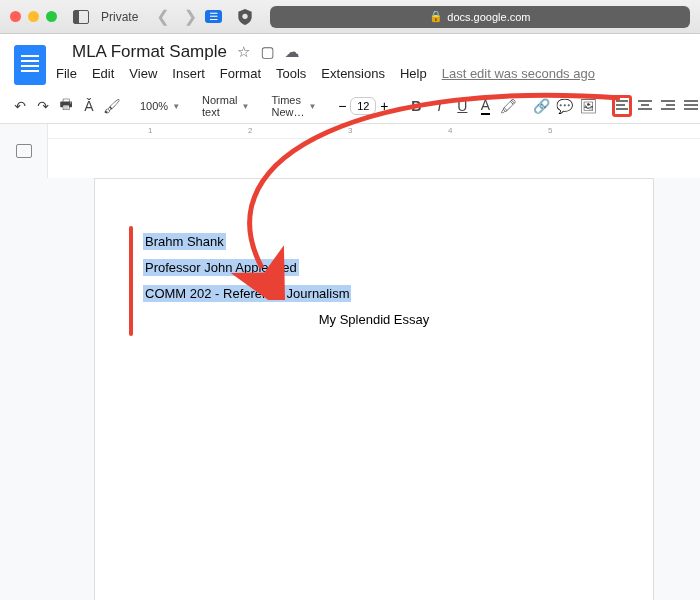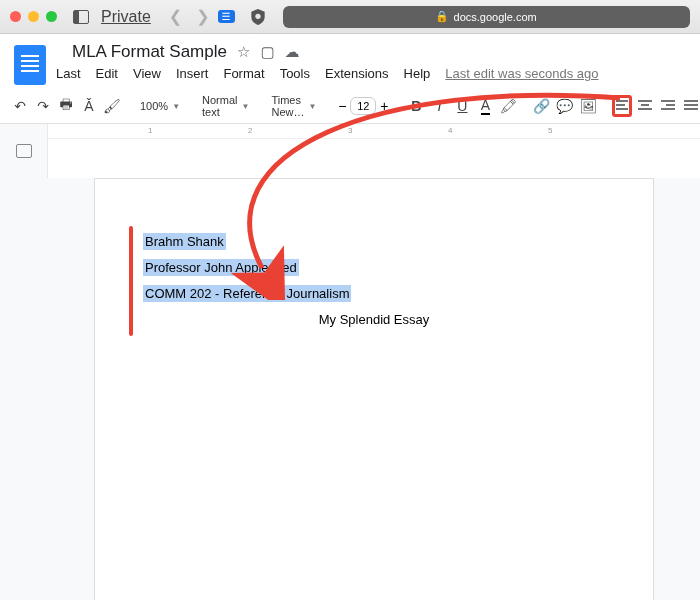--- a/index.html
+++ b/index.html
@@ -4,21 +4,21 @@
   <style>
     * { margin: 0; padding: 0; box-sizing: border-box; font-family: Arial, sans-serif; }
     body { width: 700px; height: 600px; background: #fff; overflow: hidden; position: relative; }
     
     
     .browser-bar { height: 34px; background: linear-gradient(#f0f0f0,#e4e4e4); display: flex; align-items: center; padding: 0 10px; gap: 8px; border-bottom: 1px solid #ccc; }
     .traffic-lights { display: flex; gap: 7px; }
     .dot { width: 11px; height: 11px; border-radius: 50%; }
     .dot.red { background: #ff5f57; } .dot.yellow { background: #ffbd2e; } .dot.green { background: #28c940; }
     .btn-sidebar { width: 16px; height: 14px; border: 1.5px solid #555; border-radius: 2px; background: linear-gradient(90deg,#555 0,#555 35%,transparent 35%); margin-left: 8px; }
-    .private-label { font-size: 16px; color: #444; margin-left: 4px; text-decoration: underline; }
+    .private-label { font-size: 12px; color: #444; margin-left: 4px; }
     .nav-arrows { display: flex; gap: 14px; margin-left: 10px; color: #b0b0b0; font-size: 16px; }
     .blue-badge { background: #1a73e8; color: #fff; font-size: 10px; padding: 1px 4px; border-radius: 3px; margin-left: auto; }
     .shield-ic { width: 14px; height: 16px; margin-left: 8px; }
     .url-bar { flex: 1; background: #606060; border-radius: 6px; height: 22px; display: flex; align-items: center; justify-content: center; color: #fff; font-size: 11px; margin-left: 10px; gap: 4px; }
     
     
     .docs-header { display: flex; padding: 8px 14px 0; gap: 10px; align-items: flex-start; }
     .docs-logo { width: 32px; height: 40px; background: #2684fc; border-radius: 3px; position: relative; margin-top: 3px; }
     .docs-logo::before { content: ""; position: absolute; top: 10px; left: 7px; right: 7px; height: 2px; background: #fff; box-shadow: 0 5px 0 #fff, 0 10px 0 #fff, 0 15px 0 #fff; }
     .title-wrap { flex: 1; }
@@ -86,21 +86,21 @@
 <div class="docs-header">
   <div class="docs-logo"></div>
   <div class="title-wrap">
     <div class="title-line">
       <span class="doc-title">MLA Format Sample</span>
       <span class="title-ic">☆</span>
       <span class="title-ic">▢</span>
       <span class="title-ic">☁</span>
     </div>
     <div class="menu-row">
-      <span>Last</span>
+      <span>File</span>
       <span>Edit</span>
       <span>View</span>
       <span>Insert</span>
       <span>Format</span>
       <span>Tools</span>
       <span>Extensions</span>
       <span>Help</span>
       <span class="last-edit">Last edit was seconds ago</span>
     </div>
   </div>

